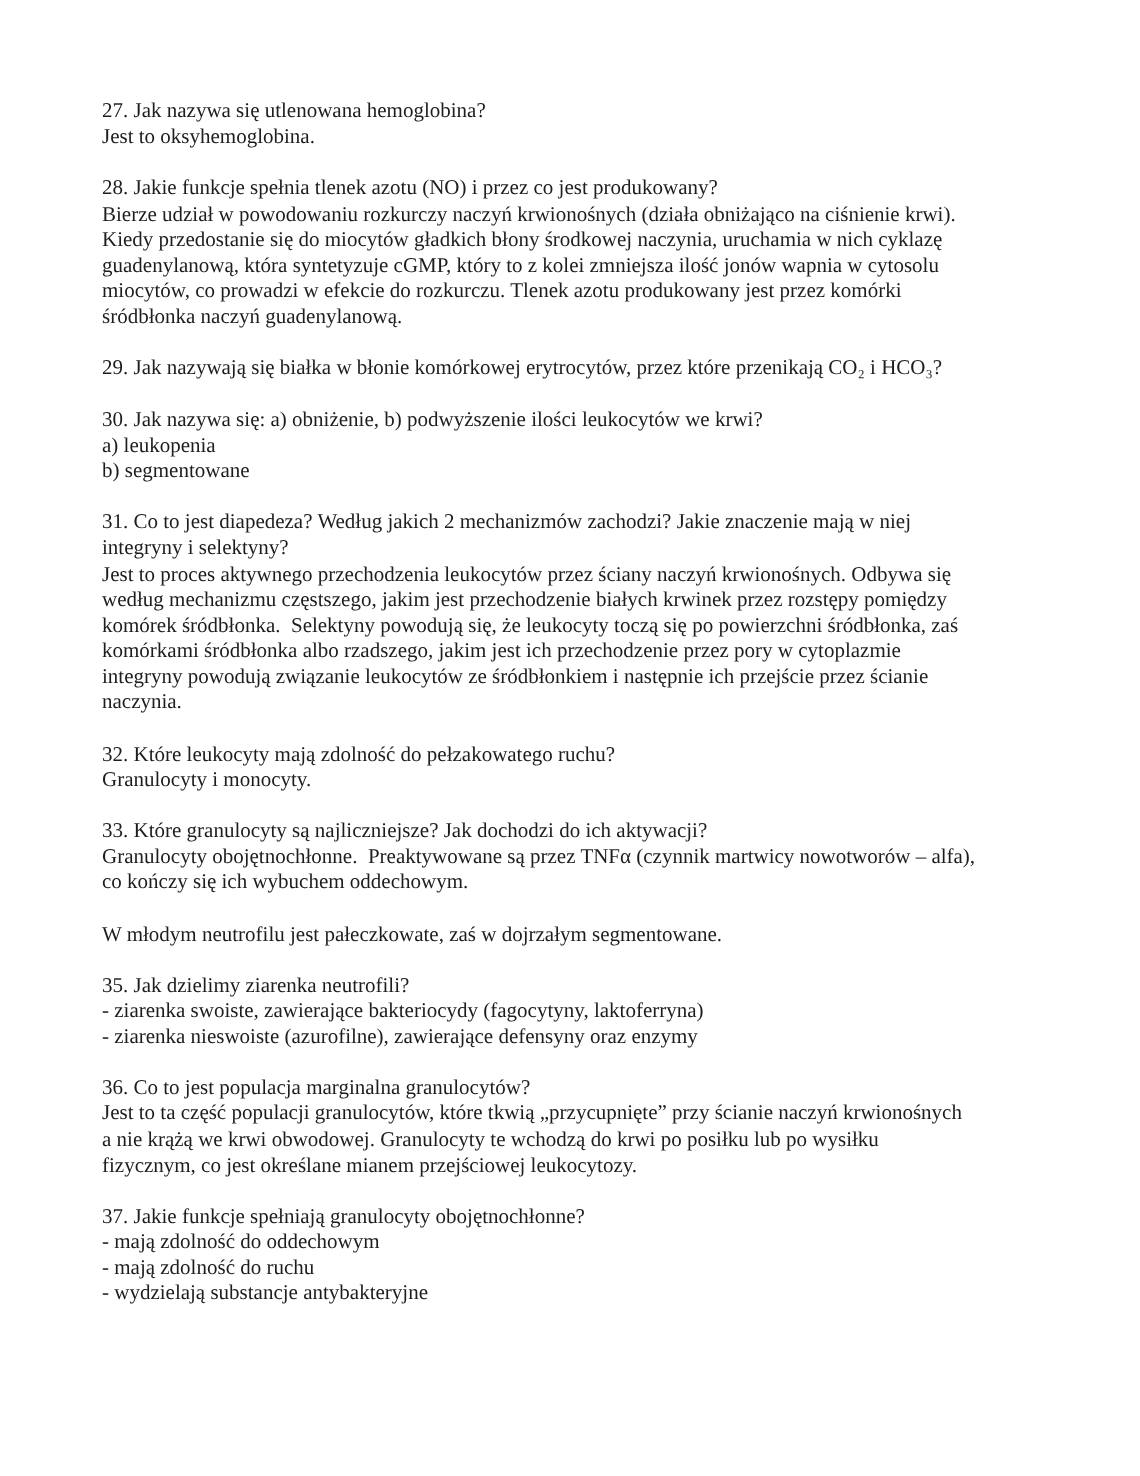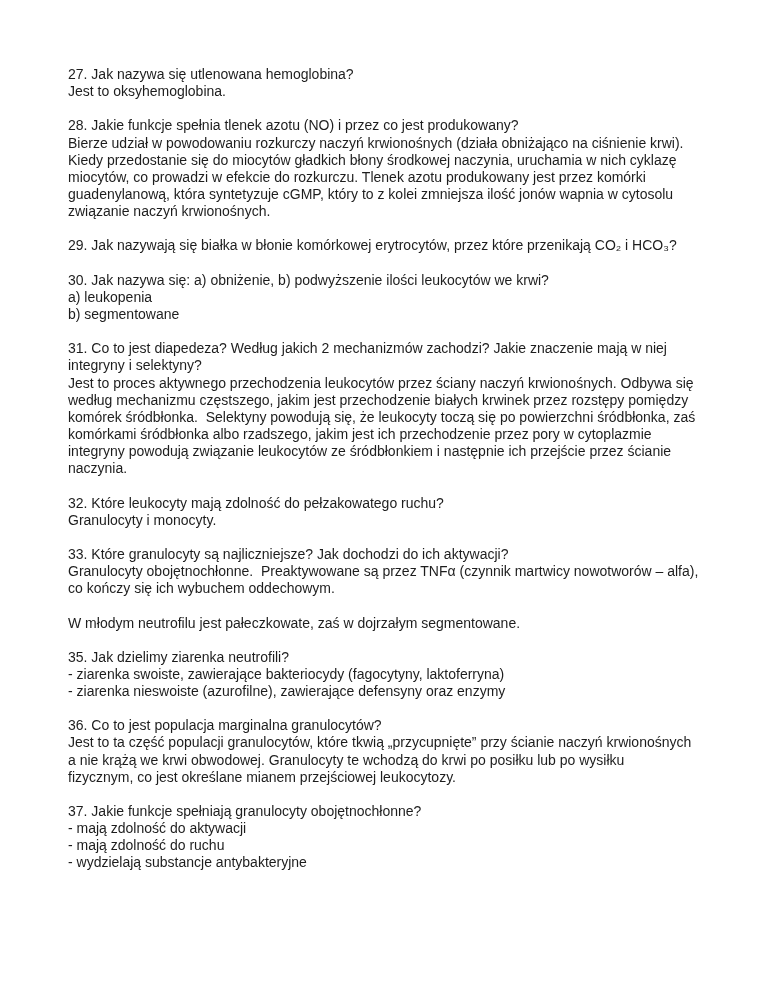--- a/index.html
+++ b/index.html
@@ -12,21 +12,21 @@
     width: 760px;
     height: 984px;
     background: #ffffff;
     overflow: hidden;
   }
   .content {
     position: absolute;
     left: 68px;
     top: 66px;
     width: 630px;
-    font-family: Liberation Sans, sans-serif;
+    font-family: Liberation Serif, serif;
     font-size: 14px;
     line-height: 17.15px;
     color: #1d1d1d;
   }
   .qa-block {
     margin: 0 0 17.15px 0;
   }
   .qa-block:last-child {
     margin-bottom: 0;
   }
@@ -41,23 +41,23 @@
 <div class="page">
   <div class="content">
       <div class="qa-block">
         <div class="line">27. Jak nazywa się utlenowana hemoglobina?</div>
         <div class="line">Jest to oksyhemoglobina.</div>
       </div>
       <div class="qa-block">
         <div class="line">28. Jakie funkcje spełnia tlenek azotu (NO) i przez co jest produkowany?</div>
         <div class="line">Bierze udział w powodowaniu rozkurczy naczyń krwionośnych (działa obniżająco na ciśnienie krwi).</div>
         <div class="line">Kiedy przedostanie się do miocytów gładkich błony środkowej naczynia, uruchamia w nich cyklazę</div>
+        <div class="line">guadenylanową, która syntetyzuje cGMP, który to z kolei zmniejsza ilość jonów wapnia w cytosolu</div>
         <div class="line">miocytów, co prowadzi w efekcie do rozkurczu. Tlenek azotu produkowany jest przez komórki</div>
-        <div class="line">guadenylanową, która syntetyzuje cGMP, który to z kolei zmniejsza ilość jonów wapnia w cytosolu</div>
-        <div class="line">związanie naczyń krwionośnych.</div>
+        <div class="line">śródbłonka naczyń guadenylanową.</div>
       </div>
       <div class="qa-block">
         <div class="line">29. Jak nazywają się białka w błonie komórkowej erytrocytów, przez które przenikają CO₂ i HCO₃?</div>
       </div>
       <div class="qa-block">
         <div class="line">30. Jak nazywa się: a) obniżenie, b) podwyższenie ilości leukocytów we krwi?</div>
         <div class="line">a) leukopenia</div>
         <div class="line">b) segmentowane</div>
       </div>
       <div class="qa-block">
@@ -88,18 +88,18 @@
         <div class="line">- ziarenka nieswoiste (azurofilne), zawierające defensyny oraz enzymy</div>
       </div>
       <div class="qa-block">
         <div class="line">36. Co to jest populacja marginalna granulocytów?</div>
         <div class="line">Jest to ta część populacji granulocytów, które tkwią „przycupnięte” przy ścianie naczyń krwionośnych</div>
         <div class="line">a nie krążą we krwi obwodowej. Granulocyty te wchodzą do krwi po posiłku lub po wysiłku</div>
         <div class="line">fizycznym, co jest określane mianem przejściowej leukocytozy.</div>
       </div>
       <div class="qa-block">
         <div class="line">37. Jakie funkcje spełniają granulocyty obojętnochłonne?</div>
-        <div class="line">- mają zdolność do aktywacji</div>
+        <div class="line">- mają zdolność do oddechowym</div>
         <div class="line">- mają zdolność do ruchu</div>
         <div class="line">- wydzielają substancje antybakteryjne</div>
       </div>
     </div>
 </div>
 
 </body></html>

